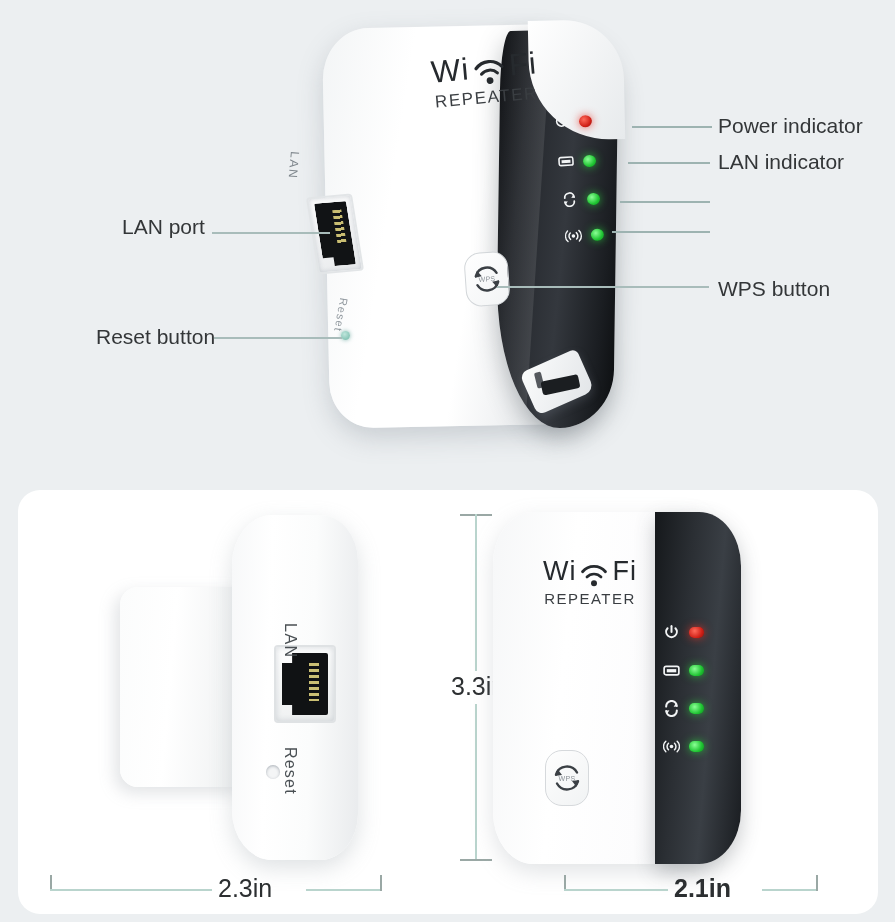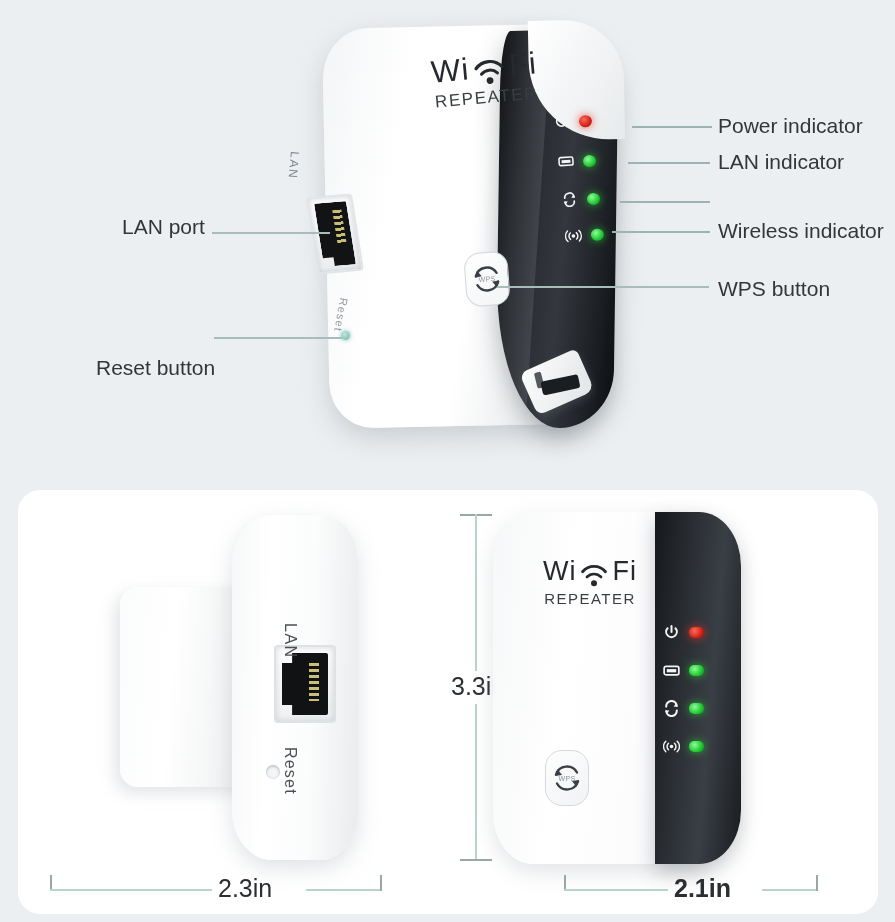--- a/index.html
+++ b/index.html
@@ -303,29 +303,28 @@
 
     <div class="leader" style="left:632px; top:126px; width:80px;"></div>
     <div class="callout" style="left:718px; top:114px;">Power indicator</div>
 
     <div class="leader" style="left:628px; top:162px; width:82px;"></div>
     <div class="callout" style="left:718px; top:150px;">LAN indicator</div>
 
     <div class="leader" style="left:620px; top:201px; width:90px;"></div>
 
     <div class="leader" style="left:612px; top:231px; width:98px;"></div>
-    <div class="callout" style="left:718px; top:219px;">Wireless indicator</div>
 
     <div class="leader thin" style="left:497px; top:286px; width:212px;"></div>
     <div class="callout" style="left:718px; top:277px;">WPS button</div>
 
     <div class="callout" style="left:122px; top:215px;">LAN port</div>
     <div class="leader thin" style="left:212px; top:232px; width:118px;"></div>
 
-    <div class="callout" style="left:96px; top:325px;margin-top:31px;">Reset button</div>
+    <div class="callout" style="left:96px; top:325px;">Reset button</div>
     <div class="leader thin" style="left:214px; top:337px; width:128px;"></div>
   </div>
 
   <div id="bottom-card">
 
     <div class="dev-side">
       <div class="side-plug"></div>
       <div class="side-main"></div>
       <div class="side-lanport">
         <div class="side-lan-inner">

